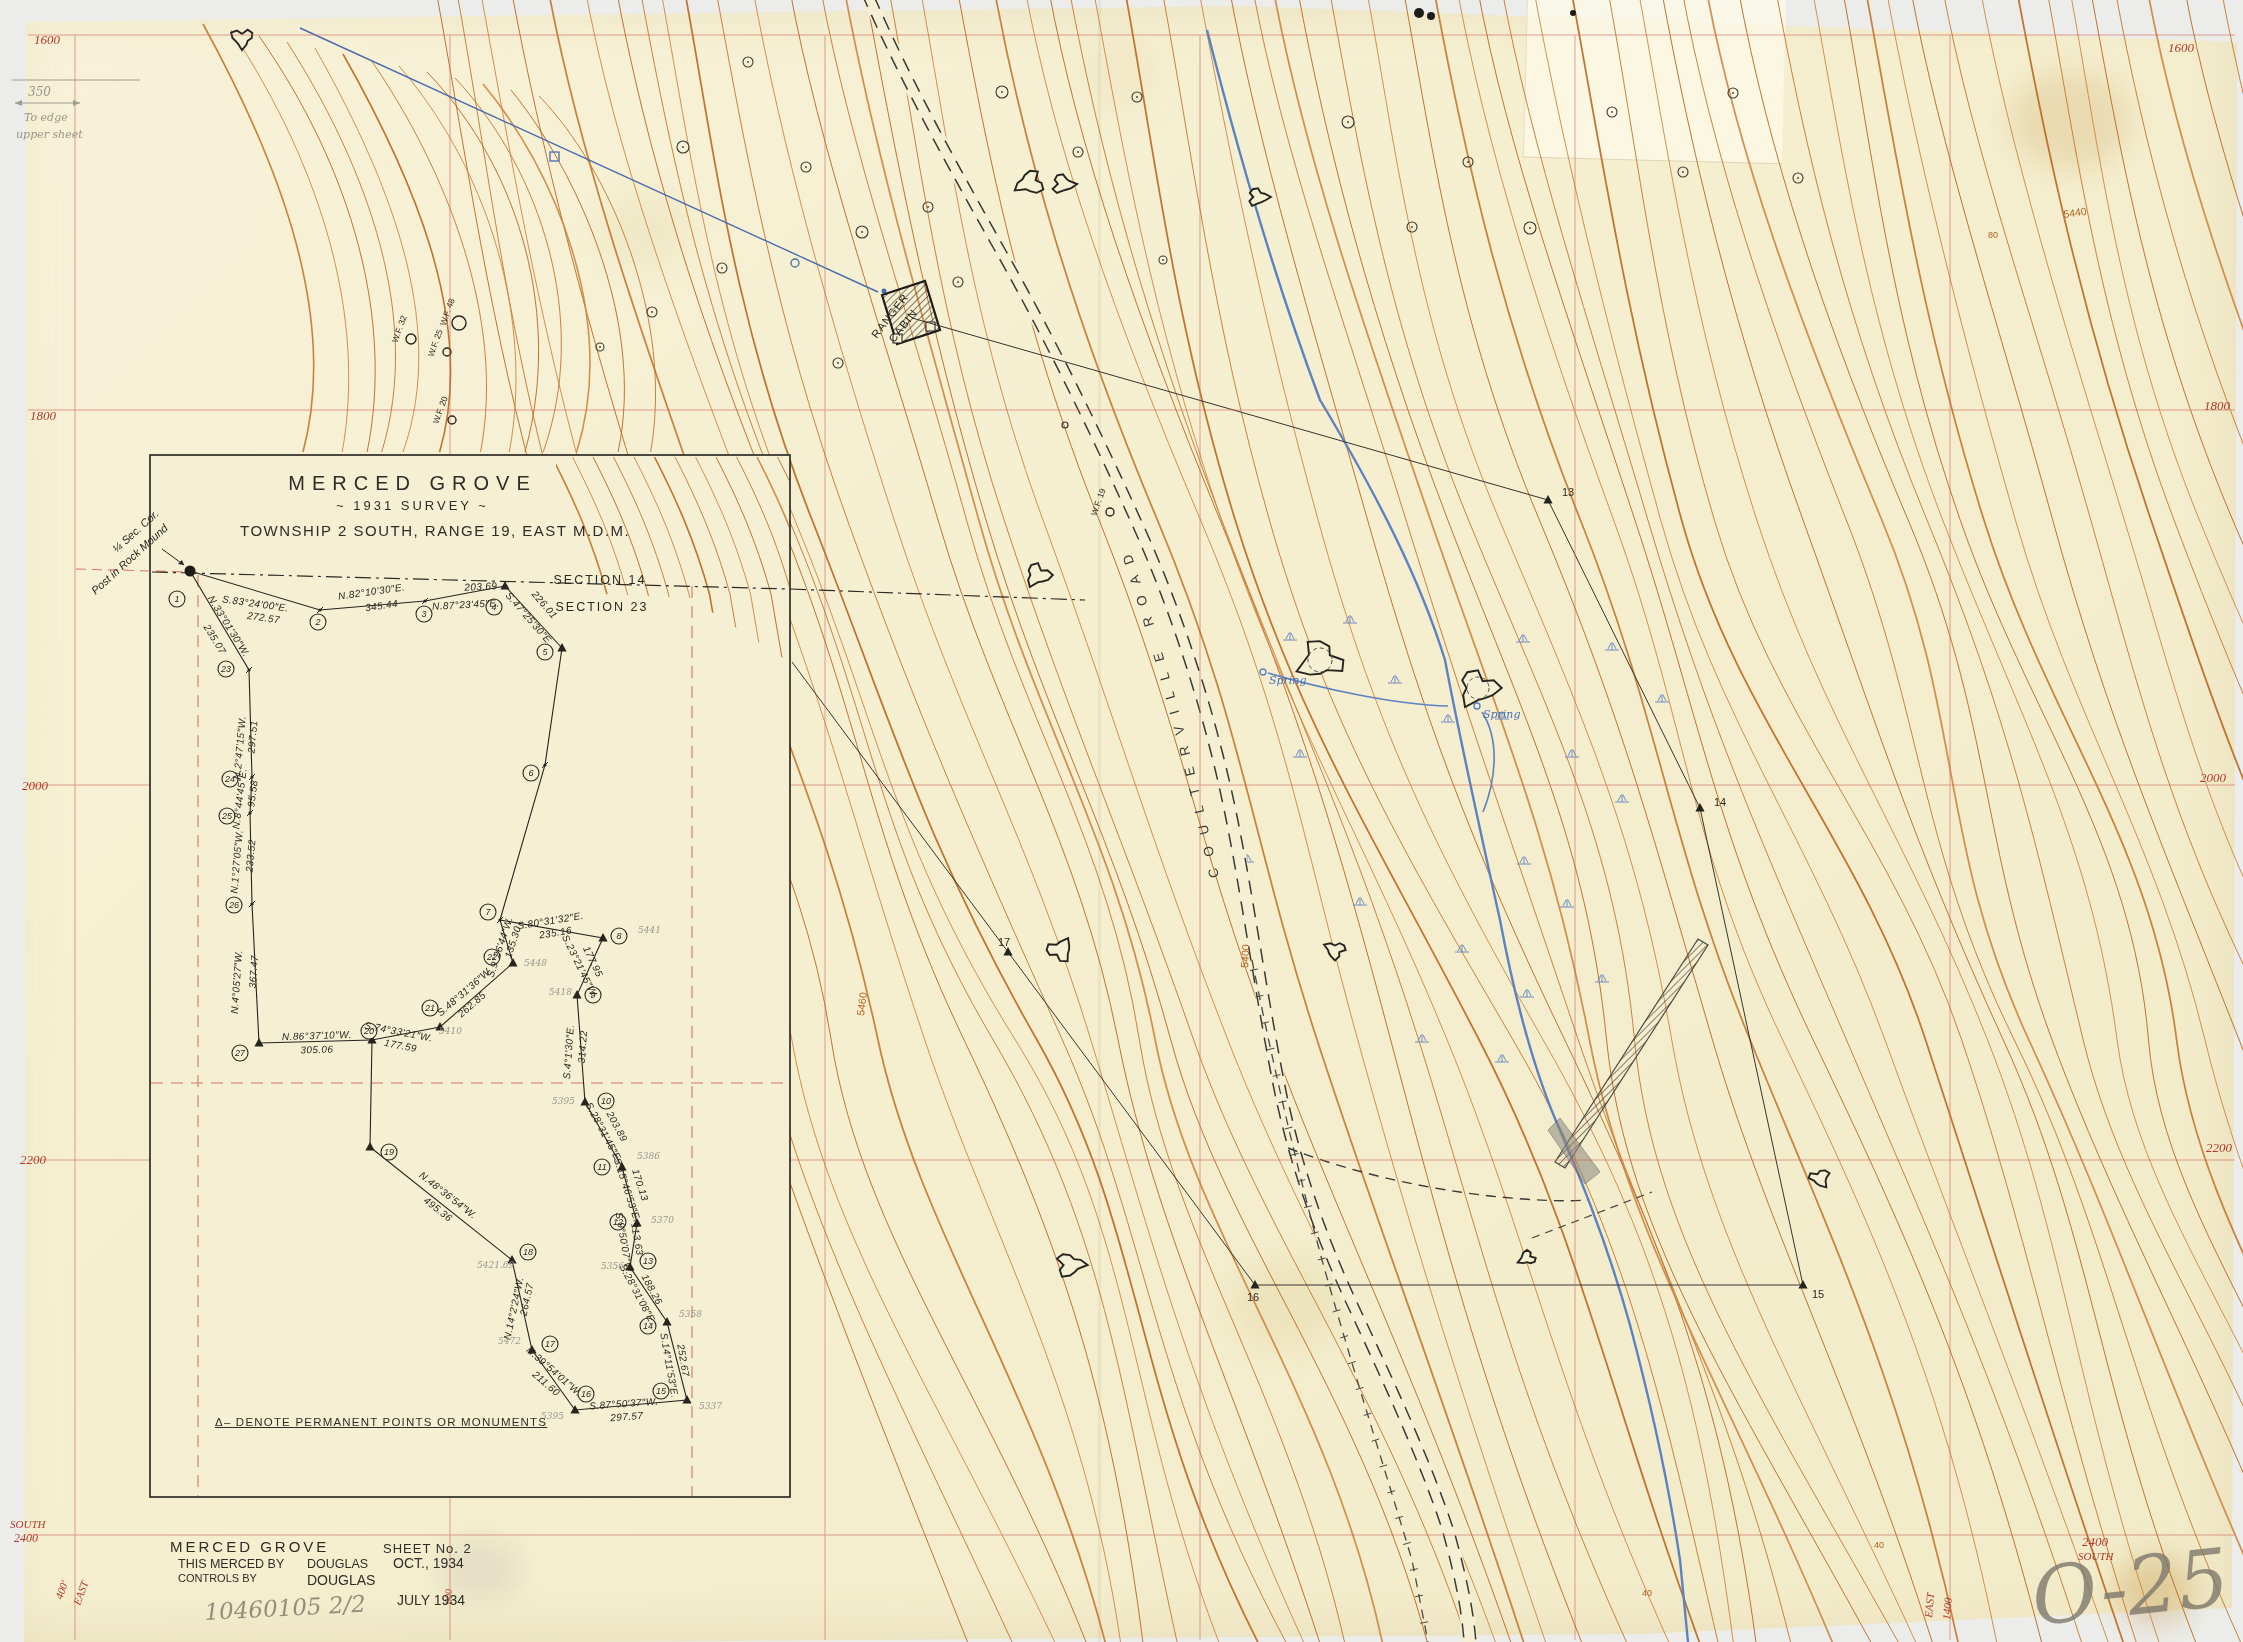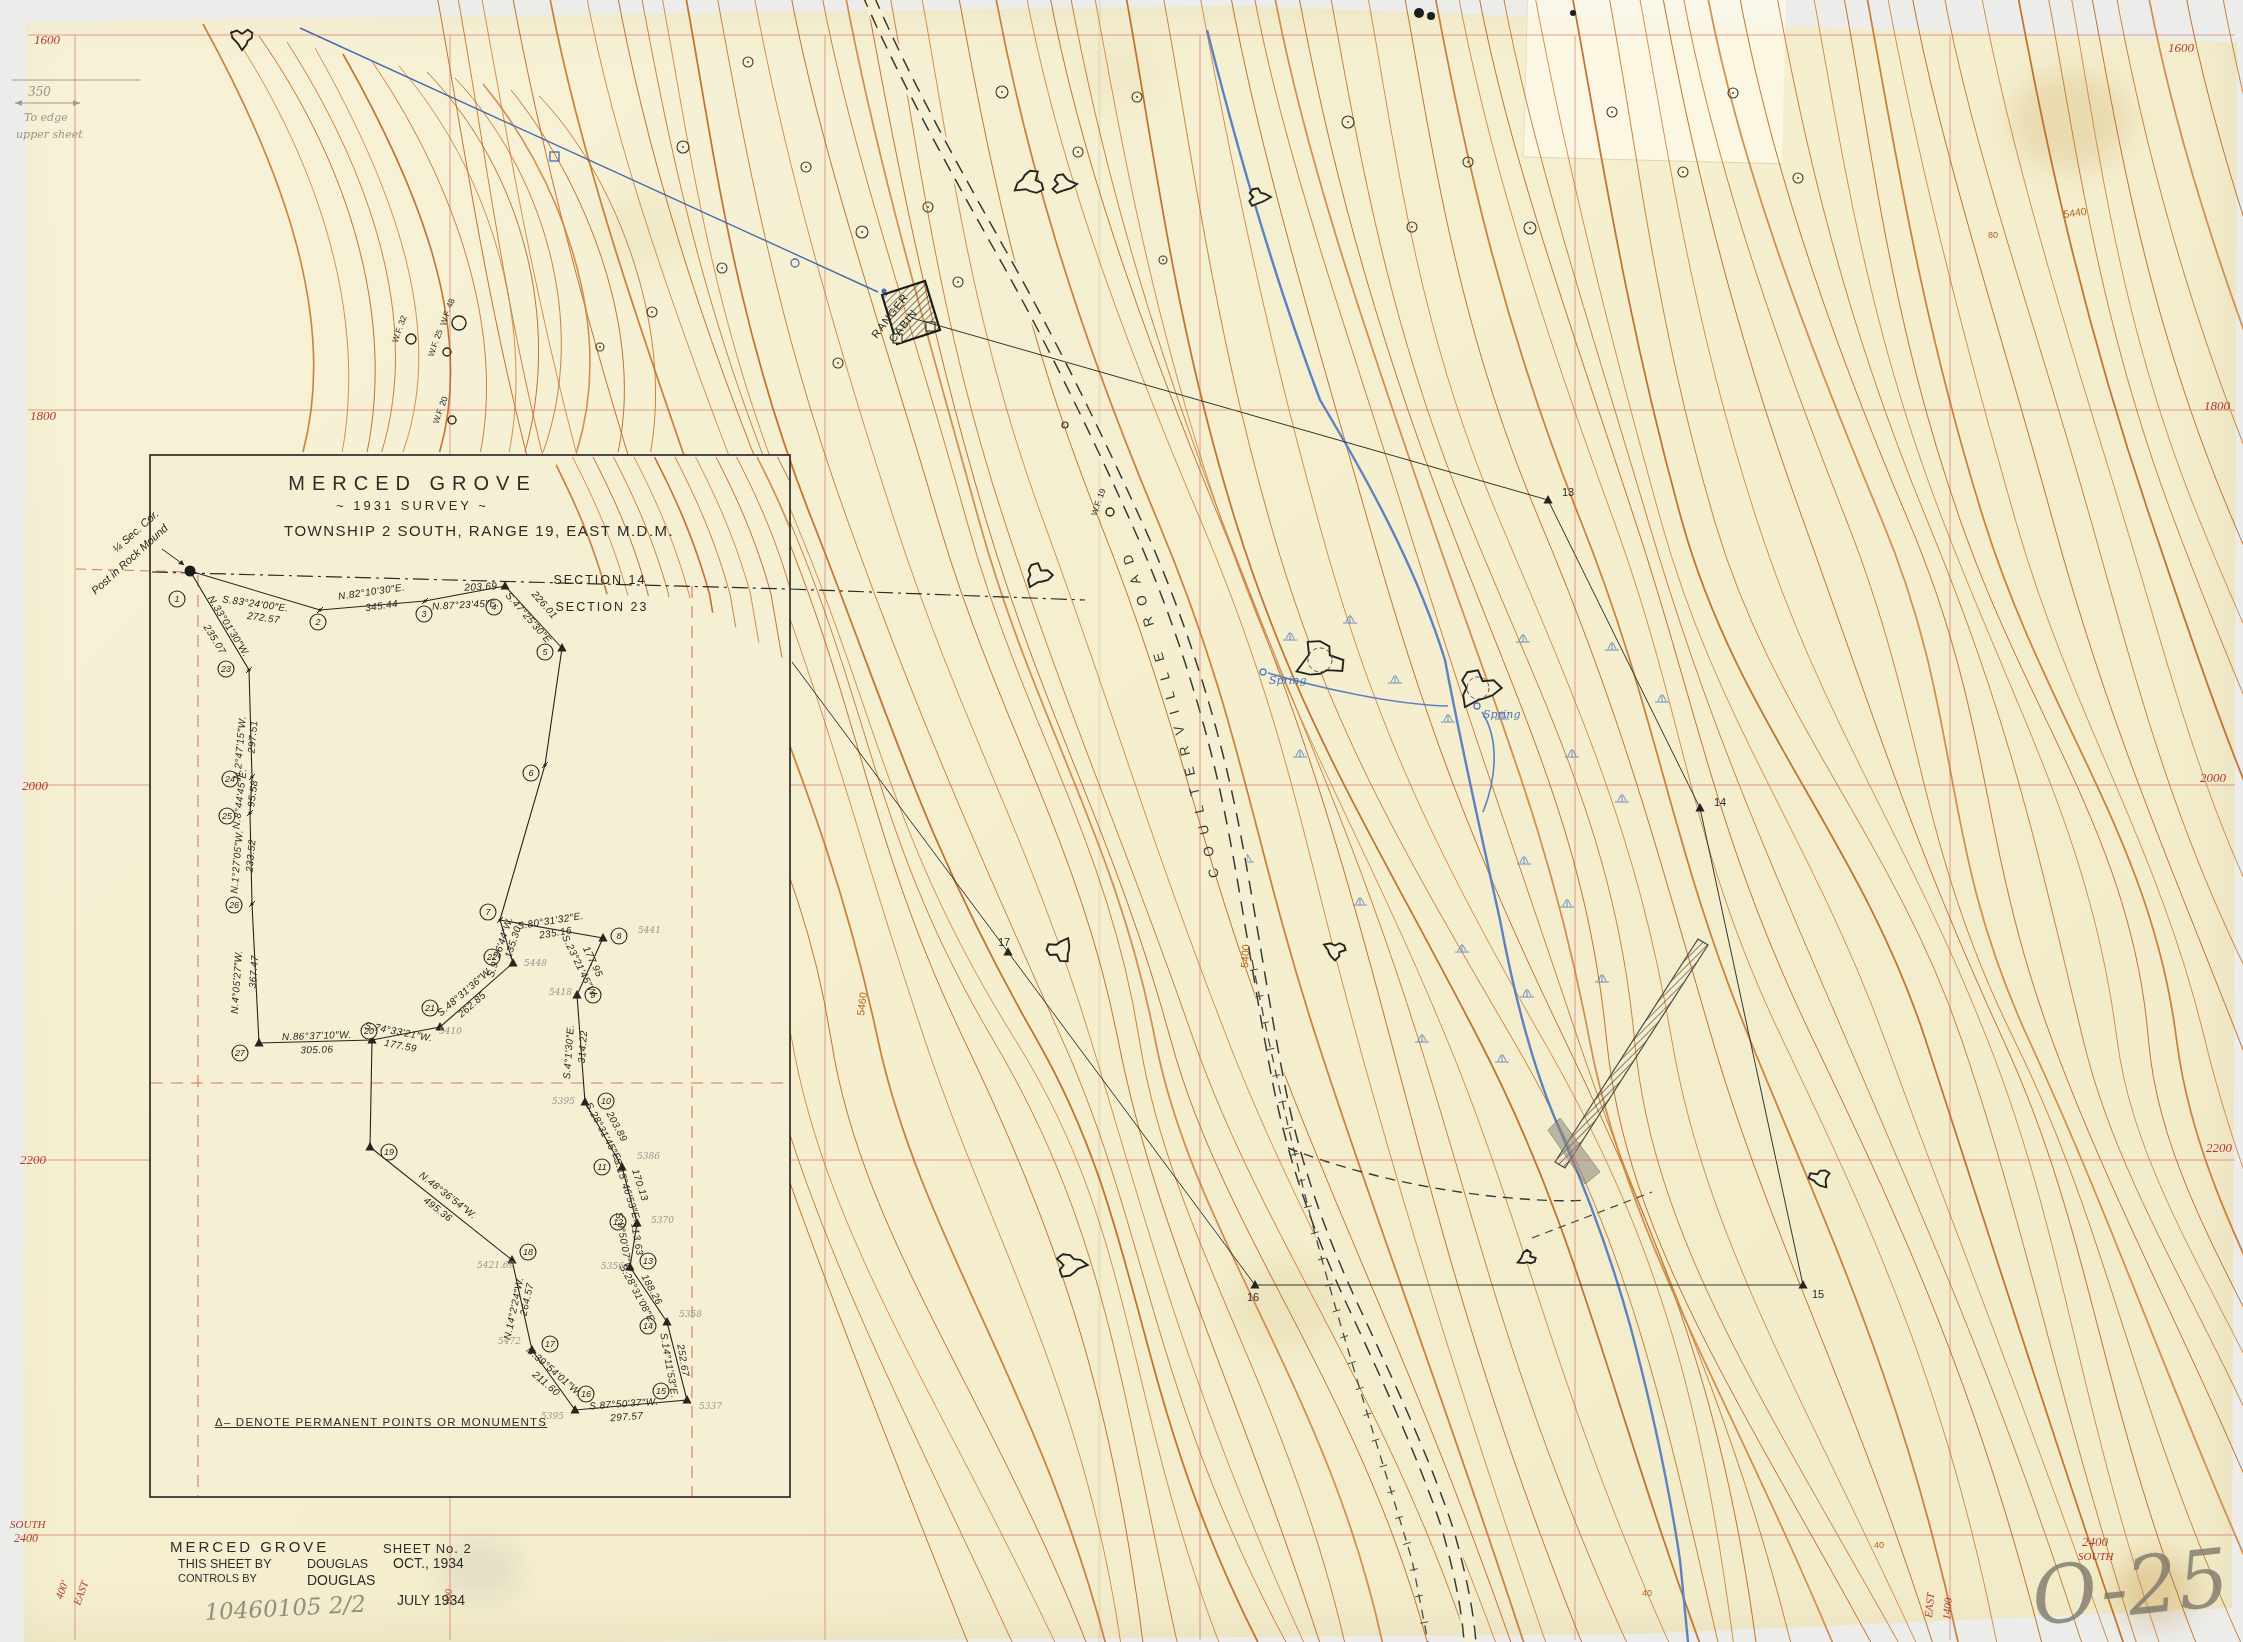--- a/index.html
+++ b/index.html
@@ -11,21 +11,21 @@
          box-shadow:inset 0 0 60px rgba(160,130,70,.18);}
   .stain{position:absolute;border-radius:50%;filter:blur(14px);pointer-events:none;}
   #tape-patch{position:absolute;left:1525px;top:-6px;width:258px;height:166px;
          background:rgba(252,248,230,.85);transform:rotate(1.5deg);
          border-bottom:1px solid rgba(170,150,100,.35);border-left:1px solid rgba(170,150,100,.25);}
   #crease{position:absolute;left:1098px;top:0;width:3px;height:1642px;background:rgba(120,100,60,.07);}
   svg{position:absolute;left:0;top:0;}
   #title-block{position:absolute;left:240px;top:472px;width:345px;text-align:center;color:#2e2d28;}
   #title-block .t1{font-size:20px;letter-spacing:7px;}
   #title-block .t2{font-size:13px;letter-spacing:3px;margin-top:3px;}
-  #title-block .t3{font-size:15px;letter-spacing:1.5px;margin-top:9px;white-space:nowrap;margin-left:44px;}
+  #title-block .t3{font-size:15px;letter-spacing:1.5px;margin-top:9px;white-space:nowrap;}
   .fitem{position:absolute;color:#2e2d28;white-space:nowrap;}
   #legend-note{position:absolute;left:215px;top:1416px;font-size:11.5px;letter-spacing:1.2px;color:#2e2d28;text-decoration:underline;}
 </style>
 </head>
 <body>
 
 <div id="sheet">
   <div id="paper"></div>
   <div id="tape-patch"></div>
   <div id="crease"></div>
@@ -540,21 +540,21 @@
 
   <div id="title-block">
     <div class="t1">MERCED GROVE</div>
     <div class="t2">~ 1931  SURVEY ~</div>
     <div class="t3">TOWNSHIP 2 SOUTH, RANGE 19, EAST M.D.M.</div>
   </div>
 
   <div id="footer-block">
     <span class="fitem" style="left:170px;top:1538px;font-size:15px;letter-spacing:3px;">MERCED GROVE</span>
     <span class="fitem" style="left:383px;top:1541px;font-size:13px;letter-spacing:1px;">SHEET No. 2</span>
-    <span class="fitem" style="left:178px;top:1557px;font-size:12.5px;">THIS SHEET BY</span>
+    <span class="fitem" style="left:178px;top:1557px;font-size:12.5px;">THIS MERCED BY</span>
     <span class="fitem" style="left:307px;top:1557px;font-size:12.5px;">DOUGLAS</span>
     <span class="fitem" style="left:393px;top:1555px;font-size:14px;">OCT., 1934</span>
     <span class="fitem" style="left:178px;top:1572px;font-size:11px;">CONTROLS BY</span>
     <span class="fitem" style="left:307px;top:1572px;font-size:14px;">DOUGLAS</span>
     <span class="fitem" style="left:397px;top:1571px;font-size:14px;margin-top:21px;">JULY 1934</span>
   </div>
 
   <div id="legend-note">Δ– DENOTE  PERMANENT  POINTS  OR  MONUMENTS</div>
 </div>
 

